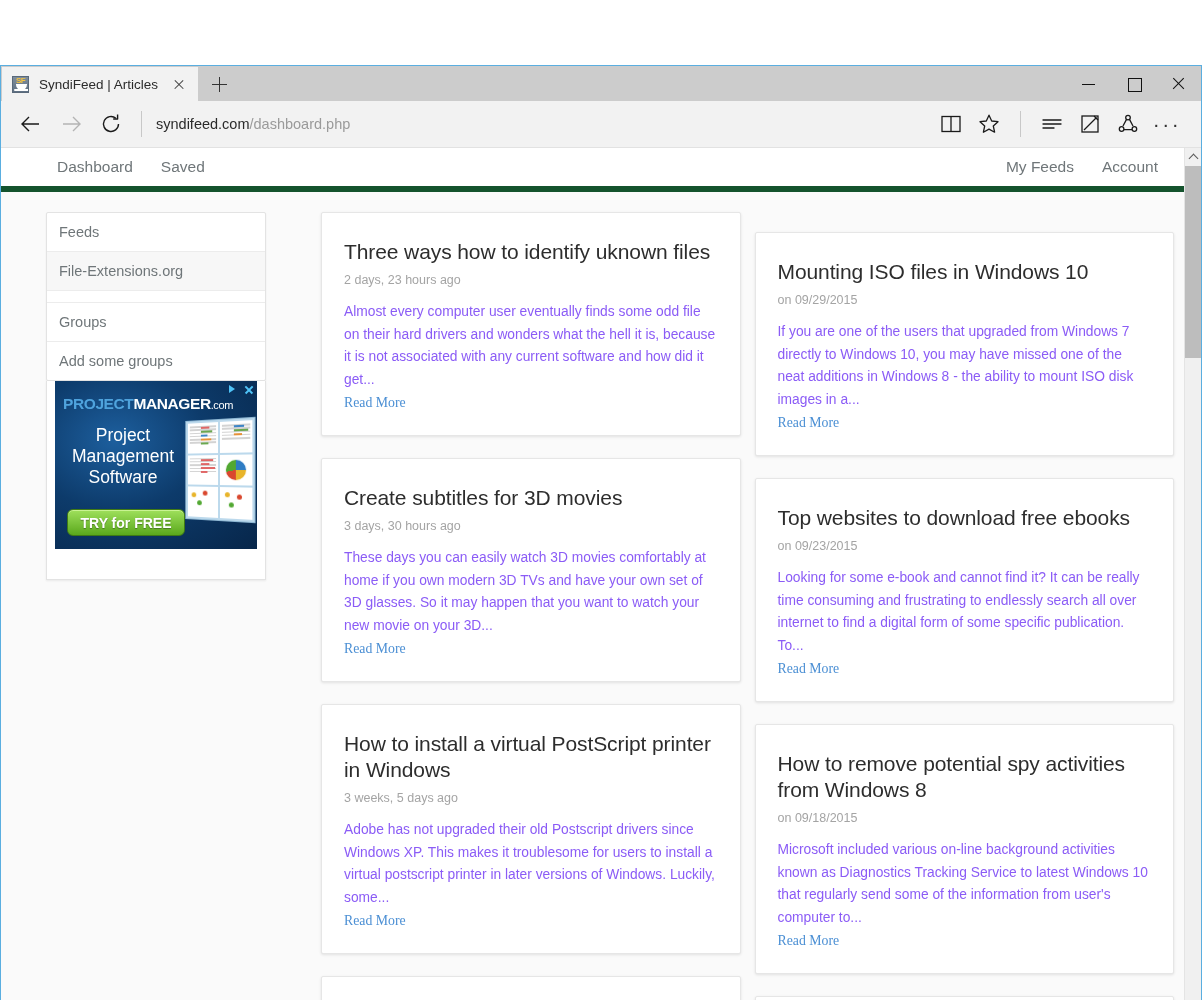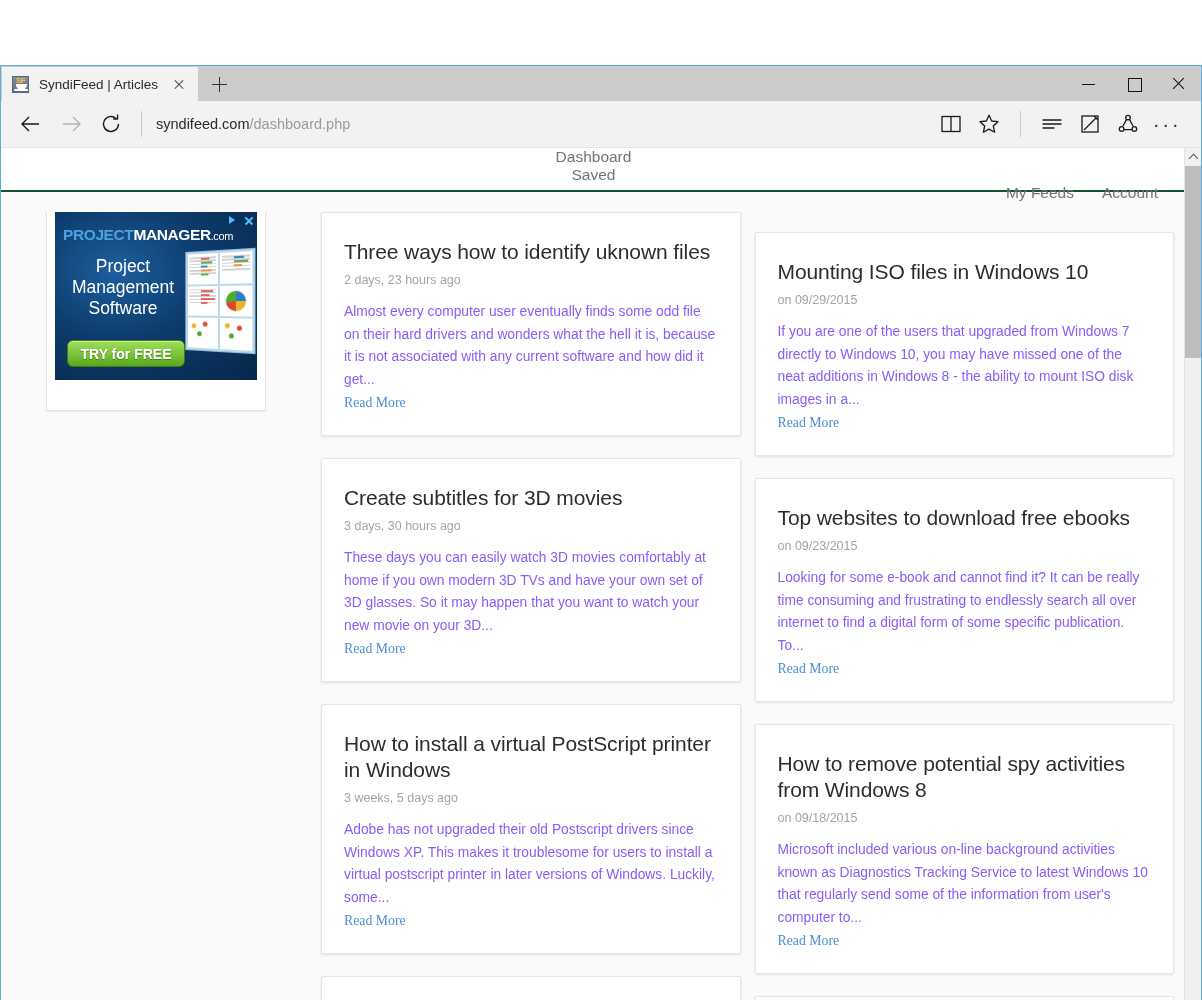--- a/index.html
+++ b/index.html
@@ -175,24 +175,23 @@
     position: absolute;
     left: 0; top: 0; right: 17px; bottom: 0;
     background: #fafafa;
     overflow: hidden;
   }
 
   
   #site-nav {
     height: 44px;
     background: #ffffff;
-    border-bottom: 2px solid #14532d;
+    border-bottom: 6px solid #14532d;
     display: flex; align-items: center;
     padding: 0 26px 0 56px;
-    flex-direction: column;
   }
   .nav-link {
     font-size: 15.5px;
     color: #6f7679;
     margin-right: 28px;
     white-space: nowrap;
   }
   .nav-right { margin-left: auto; display: flex; }
   .nav-right .nav-link { margin-right: 0; margin-left: 28px; }
 
@@ -486,20 +485,27 @@
         <div class="nav-link">Saved</div>
         <div class="nav-right">
           <div class="nav-link">My Feeds</div>
           <div class="nav-link">Account</div>
         </div>
       </div>
 
       <div id="content">
 
         <div id="sidebar">
+          <div class="panel">
+            <div class="panel-row hdr">Feeds</div>
+            <div class="panel-row sel">File-Extensions.org</div>
+            <div class="panel-spacer"></div>
+            <div class="panel-row hdr">Groups</div>
+            <div class="panel-row last">Add some groups</div>
+          </div>
 
           <div id="ad-wrap">
             <div id="ad">
               <div id="ad-choices">
                 <div class="adc-tri"></div>
                 <div class="adc-x"></div>
               </div>
               <div id="ad-brand"><span class="b1">PROJECT</span><span class="b2">MANAGER</span><span class="b3">.com</span></div>
               <div id="ad-headline">
                 <div>Project</div>

